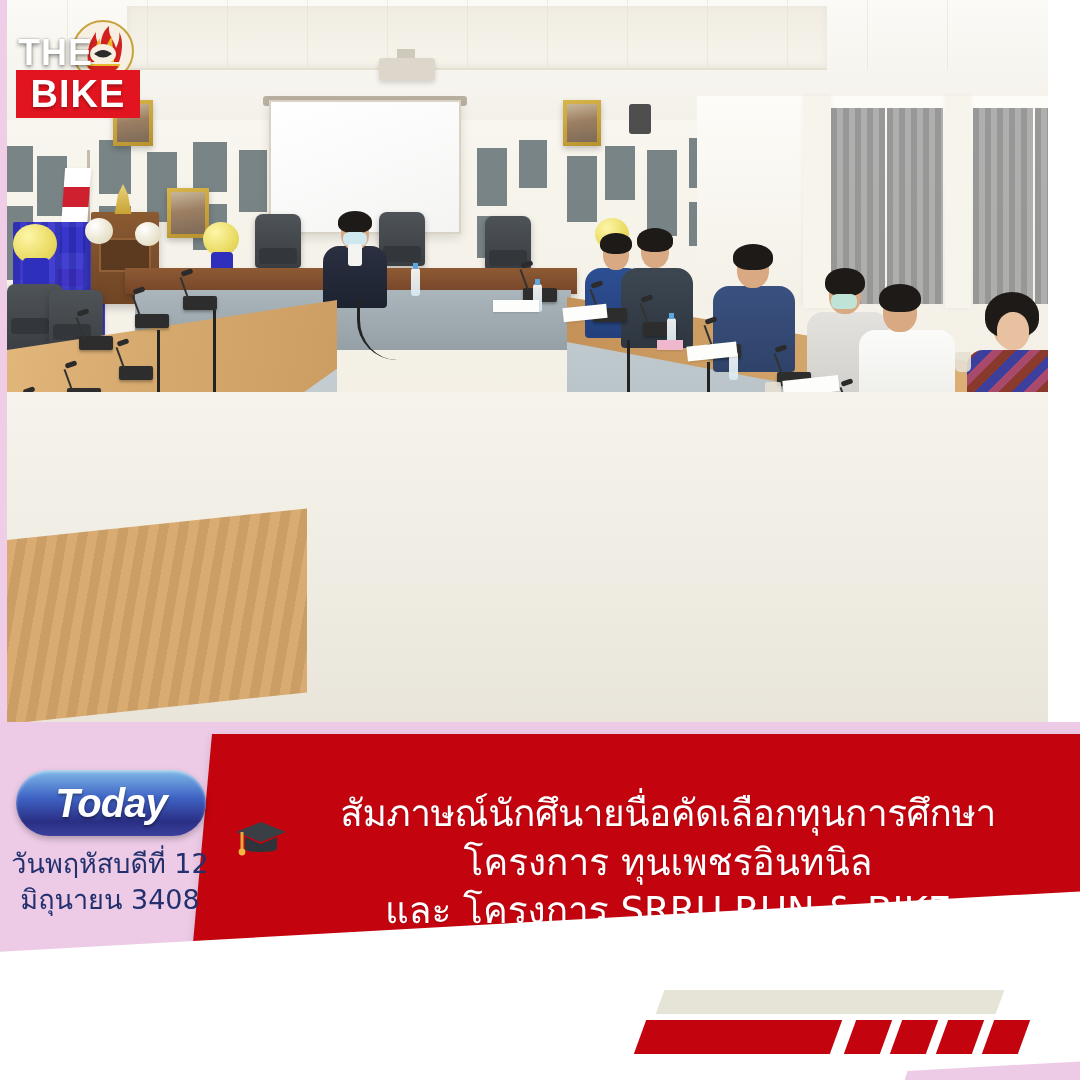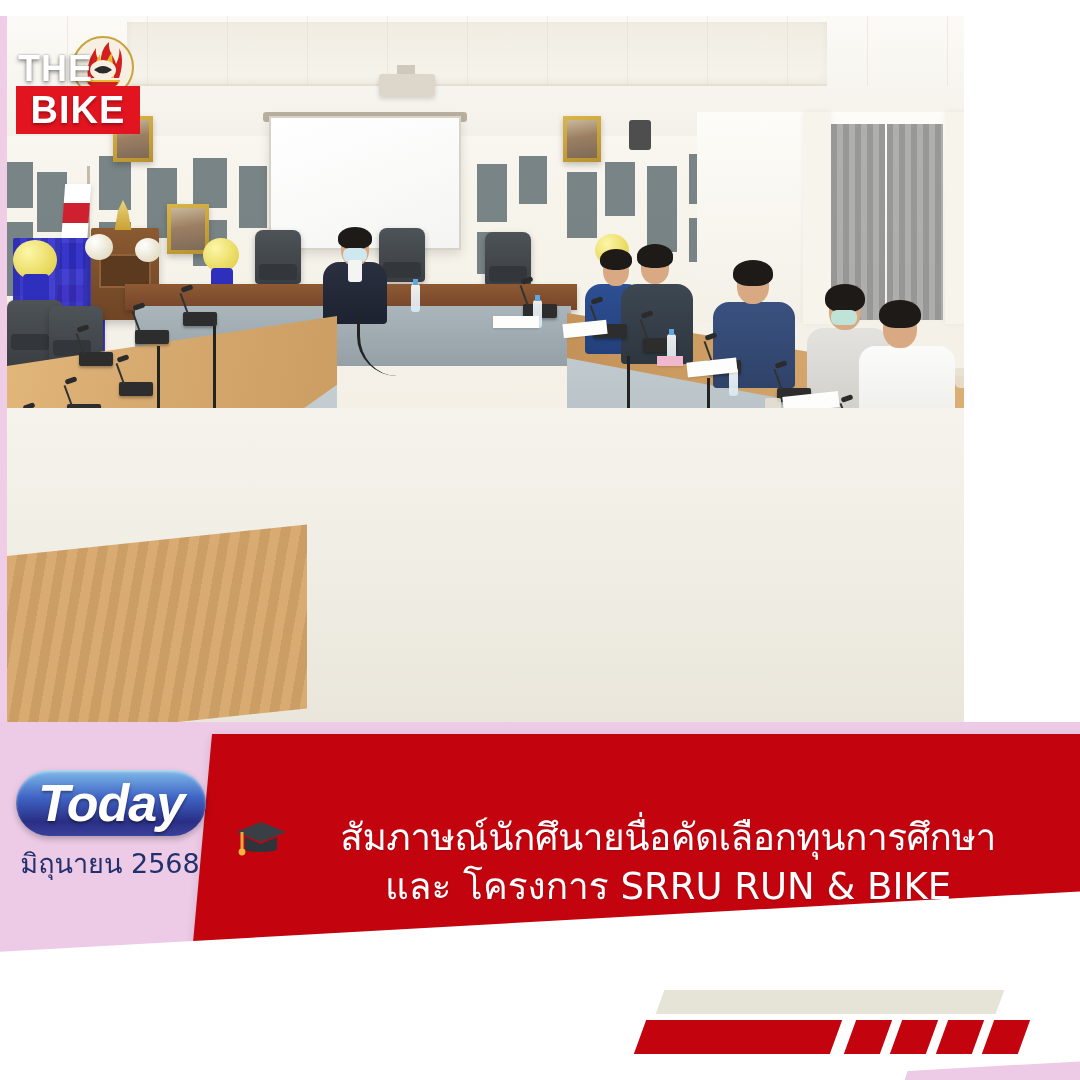--- a/index.html
+++ b/index.html
@@ -7,21 +7,21 @@
   body {
     font-family:"Liberation Sans","DejaVu Sans",sans-serif;
     background:#ffffff;
     overflow:hidden;
     position:relative;
   }
   .stage { position:absolute; inset:0; width:1080px; height:1080px; overflow:hidden; }
 
   
   .photo-wrap{
-    position:absolute; left:0; top:16px; width:964px; height:724px;
+    position:absolute; left:0; top:0; width:1048px; height:724px;
     background:#efcde6; overflow:hidden;
   }
   .photo{
     position:absolute; left:7px; top:0px; width:1073px; height:722px;
     overflow:hidden; background:#f2efe9;
   }
   
   .wall{
     position:absolute; left:0; top:0; width:100%; height:430px;
     background:
@@ -244,21 +244,21 @@
   .banner-text .l3{ display:block;}
 
   .today-badge{
     position:absolute; left:16px; top:48px; width:190px; height:66px;
     border-radius:34px;
     background:linear-gradient(180deg,#7fbbe8 0%,#3f63c4 42%,#2a2f85 78%,#3a3f9a 100%);
     box-shadow:0 3px 6px rgba(0,0,0,.25), inset 0 2px 3px rgba(255,255,255,.45);
     display:flex; align-items:center; justify-content:center;
   }
   .today-badge span{
-    font-size:52px; font-weight:bold; color:#ffffff; font-style:italic;
+    font-size:40px; font-weight:bold; color:#ffffff; font-style:italic;
     letter-spacing:-1px;
     text-shadow:0 2px 3px rgba(0,0,0,.4);
   }
   .date-text{
     position:absolute; left:10px; top:124px; width:200px;
     text-align:center; color:#23306e;
     font-size:27px; line-height:1.32;
     font-family:"DejaVu Sans","Liberation Sans",sans-serif;
   }
   .date-text span{ display:block; }
@@ -489,29 +489,31 @@
       <div class="cap-icon">
         <svg viewBox="0 0 54 42" width="54" height="42" aria-hidden="true">
           <path d="M27 4 L52 14 L27 24 L2 14 Z" fill="#3a3f45"></path>
           <path d="M11 19 L11 31 C11 35 43 35 43 31 L43 19 L27 26 Z" fill="#2f343a"></path>
           <path d="M8 14 L8 32" stroke="#e8a93a" stroke-width="3" fill="none"></path>
           <circle cx="8" cy="34" r="3.4" fill="#f0b742"></circle>
         </svg>
       </div>
       <div class="banner-text">
         <span class="l1">สัมภาษณ์นักศึนายนื่อคัดเลือกทุนการศึกษา</span>
+        <span class="l2">โครงการ ทุนเพชรอินทนิล</span>
         <span class="l3">และ โครงการ SRRU RUN &amp; BIKE</span>
       </div>
     </div>
 
     <div class="today-badge">
       <span>Today</span>
     </div>
     <div class="date-text">
-      <span>มิถุนายน 2568</span>
+      <span>วันพฤหัสบดีที่ 12</span>
+      <span>มิถุนายน 3408</span>
     </div>
 
     <div class="white-cut"></div>
 
     <div class="stripes">
       <div class="beige-stripe"></div>
       <div class="stripe" style="left:640px;width:196px"></div>
       <div class="stripe" style="left:850px;width:36px"></div>
       <div class="stripe" style="left:896px;width:36px"></div>
       <div class="stripe" style="left:942px;width:36px"></div>

